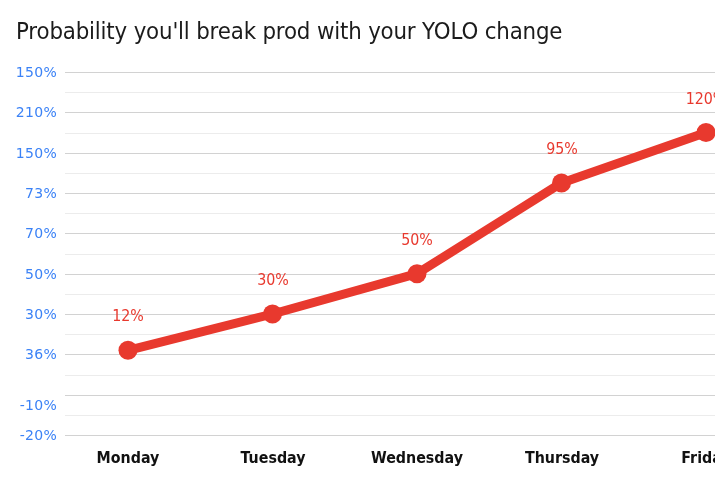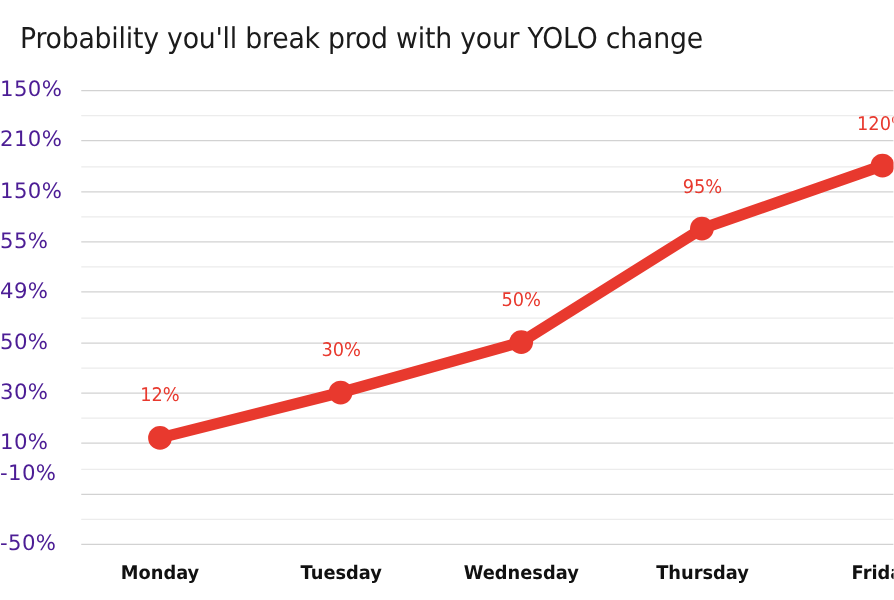--- a/index.html
+++ b/index.html
@@ -52,23 +52,24 @@
     height: 1px;
   }
   .gridline.major { background: #d2d2d2; }
   .gridline.minor { background: #ececec; }
 
   
   .y-tick-label {
     position: absolute;
     right: 658px;          
     width: 60px;
+    text-align: right;
     font-family: "DejaVu Sans", sans-serif;
-    font-size: 17px;
-    color: #4c1d95;
+    font-size: 14px;
+    color: #3b82f6;
     white-space: nowrap;
     transform: translateY(-50%);
     letter-spacing: 0.3px;
   }
   
   .x-tick-label {
     position: absolute;
     top: 449px;
     font-family: "DejaVu Sans", sans-serif;
     font-size: 15px;
@@ -125,27 +126,27 @@
         <div class="gridline major" style="top: 282.333px;"></div>
         <div class="gridline major" style="top: 322.667px;"></div>
         <div class="gridline major" style="top: 363px;"></div>
       </div>
   </div>
 
   <div id="y-axis">
       <div class="y-tick-label" style="position: absolute; right: auto; left: 0px; width: 57px; top: 72px;">150%</div>
       <div class="y-tick-label" style="position: absolute; right: auto; left: 0px; width: 57px; top: 112.333px;">210%</div>
       <div class="y-tick-label" style="position: absolute; right: auto; left: 0px; width: 57px; top: 152.667px;">150%</div>
-      <div class="y-tick-label" style="position: absolute; right: auto; left: 0px; width: 57px; top: 193px;">55%</div>
-      <div class="y-tick-label" style="position: absolute; right: auto; left: 0px; width: 57px; top: 233.333px;">49%</div>
+      <div class="y-tick-label" style="position: absolute; right: auto; left: 0px; width: 57px; top: 193px;">73%</div>
+      <div class="y-tick-label" style="position: absolute; right: auto; left: 0px; width: 57px; top: 233.333px;">70%</div>
       <div class="y-tick-label" style="position: absolute; right: auto; left: 0px; width: 57px; top: 273.667px;">50%</div>
       <div class="y-tick-label" style="position: absolute; right: auto; left: 0px; width: 57px; top: 314px;">30%</div>
-      <div class="y-tick-label" style="position: absolute; right: auto; left: 0px; width: 57px; top: 354.333px;">10%</div>
-      <div class="y-tick-label" style="position: absolute; right: auto; left: 0px; width: 57px; top: 379px;">-10%</div>
-      <div class="y-tick-label" style="position: absolute; right: auto; left: 0px; width: 57px; top: 435px;">-50%</div>
+      <div class="y-tick-label" style="position: absolute; right: auto; left: 0px; width: 57px; top: 354.333px;">36%</div>
+      <div class="y-tick-label" style="position: absolute; right: auto; left: 0px; width: 57px; top: 405px;">-10%</div>
+      <div class="y-tick-label" style="position: absolute; right: auto; left: 0px; width: 57px; top: 435px;">-20%</div>
     </div>
   <div id="x-axis">
       <div class="x-tick-label" style="left: 128px;">Monday</div>
       <div class="x-tick-label" style="left: 272.5px;">Tuesday</div>
       <div class="x-tick-label" style="left: 417px;">Wednesday</div>
       <div class="x-tick-label" style="left: 561.5px;">Thursday</div>
       <div class="x-tick-label" style="left: 706px;">Friday</div>
     </div>
 
   <svg id="series-svg" viewBox="0 0 715 480" preserveAspectRatio="none">

